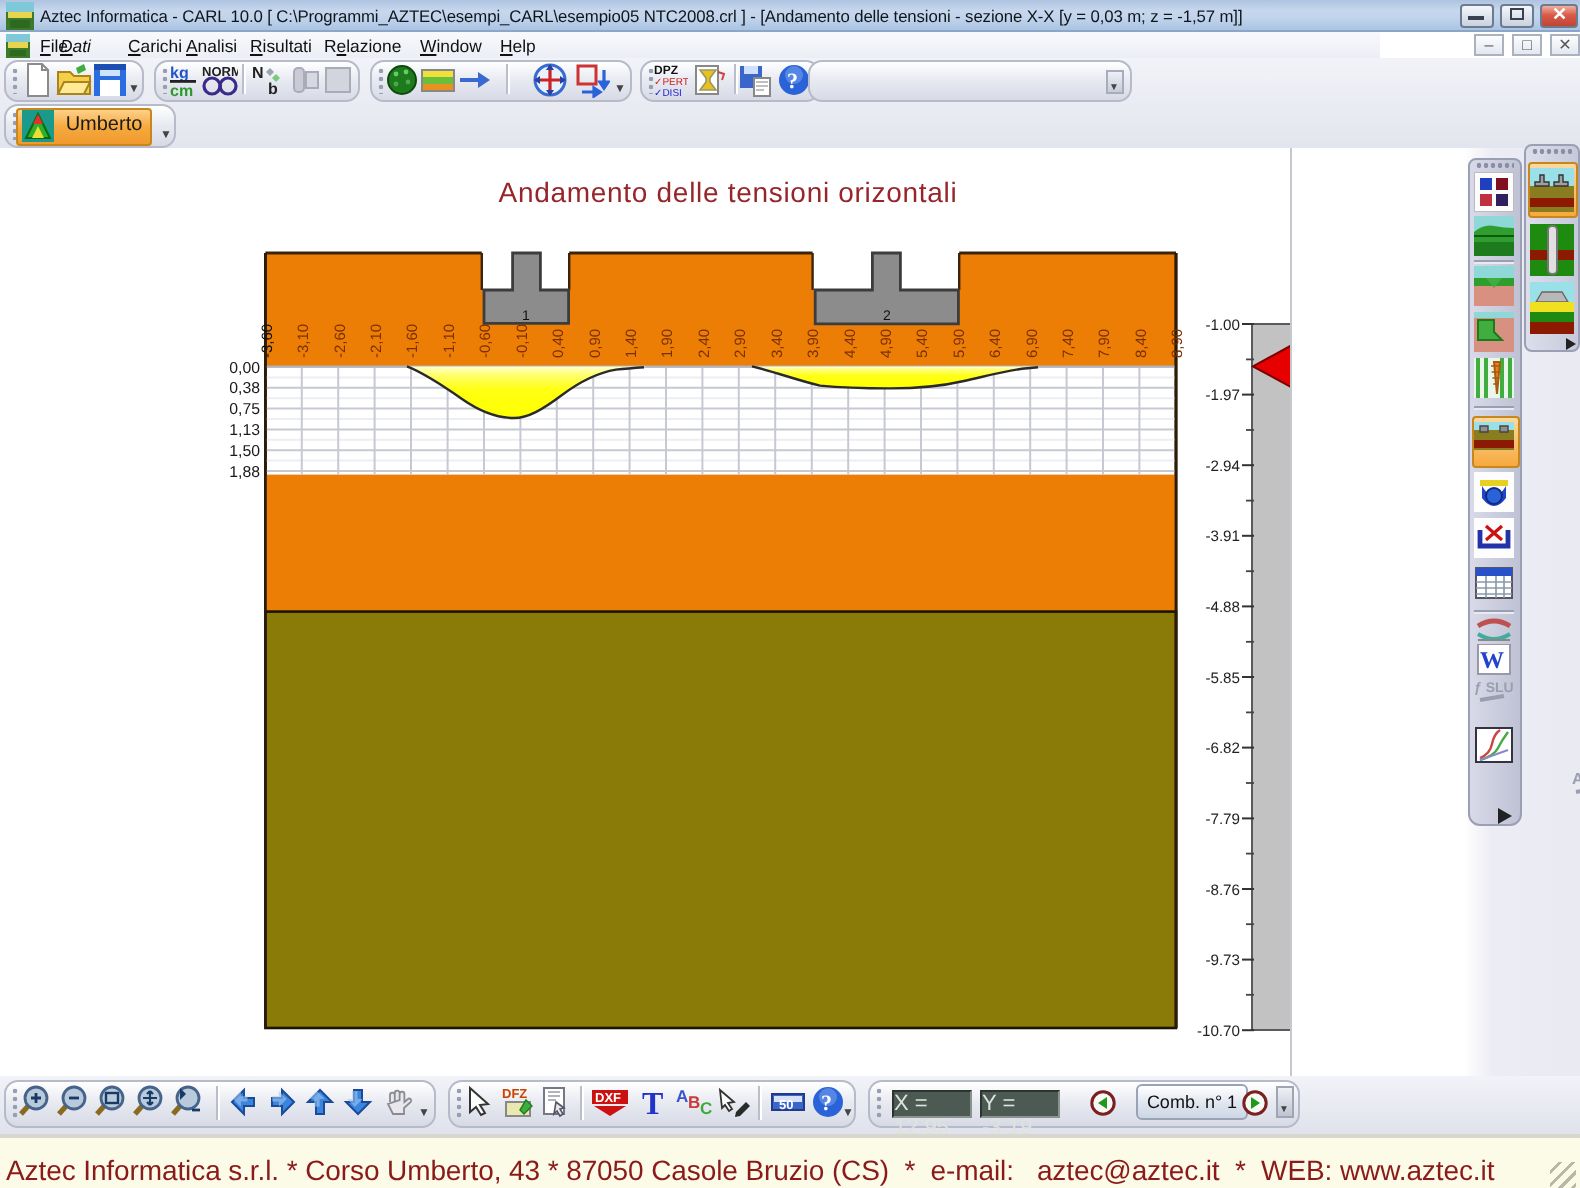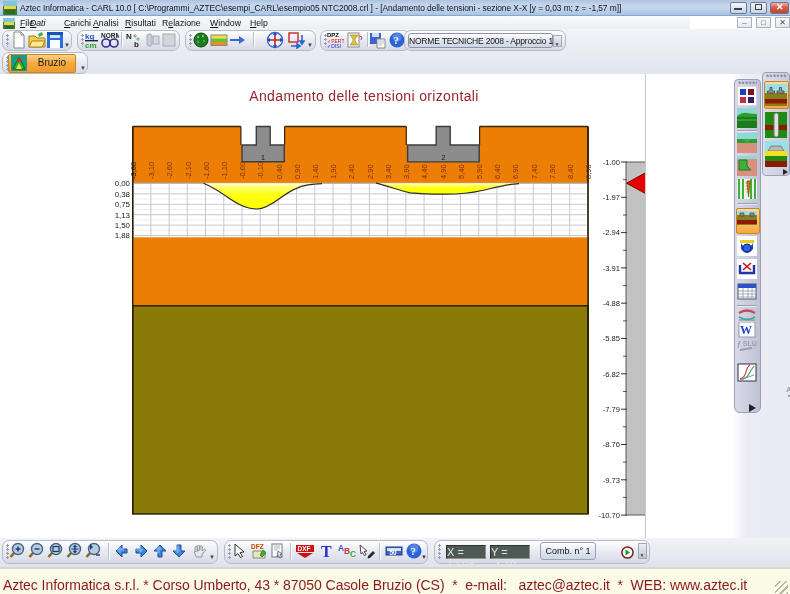--- a/index.html
+++ b/index.html
@@ -165,34 +165,33 @@
           <rect x="3" y="2" width="7" height="4" fill="#cfe0ff"></rect>
           <path d="M8 8h8v9H8z" fill="#fff" stroke="#888"></path>
           <path d="M9 10h6M9 12h6M9 14h4" stroke="#aaa" stroke-width="0.8"></path>
         </svg></div>
       <div class="tbtn" style="left:388px;top:2px;"><svg width="18" height="18" viewBox="0 0 18 18" style="">
           <circle cx="9" cy="9" r="7.5" fill="#2a62d8"></circle>
           <circle cx="9" cy="6.5" r="4.5" fill="#6a96e8" opacity="0.7"></circle>
           <text x="5.5" y="13" font-size="11" font-weight="bold" fill="#fff" font-family="Liberation Serif">?</text>
         </svg></div>
       <div class="raft" style="left:404px;top:1px;width:162px;height:21px;"></div>
-      <div class="abs" style="left:408px;top:3.5px;width:145px;height:15.5px;border:1px solid #8c93a8;border-radius:3px;background:linear-gradient(#ffffff,#dfe5ee 55%,#cdd5e2);font-size:8.5px;letter-spacing:-0.2px;color:#111;text-align:center;line-height:14px;white-space:nowrap;">NORME TECNICHE 2008 - Approccio 1</div>
       <div class="abs" style="left:553px;top:6px;width:9px;height:12px;background:linear-gradient(#eef0f5,#c8ccd9);border:1px solid #a8adbd;"></div>
       <div class="dd" style="left:554.5px;top:12px;font-size:5px;">▼</div>
       <div class="raft" style="left:2px;top:23px;width:86px;height:21.5px;">
         <div class="grip"></div>
       </div>
       <div class="abs" style="left:8px;top:24.5px;width:68px;height:19px;border:1px solid #c8871c;border-radius:2px;background:linear-gradient(#fdd089,#f6a93e 50%,#f09a2e);"></div>
       <div class="abs" style="left:11px;top:26px;"><svg width="16" height="16" viewBox="0 0 16 16" style="">
           <rect x="0" y="0" width="16" height="16" fill="#1a9a8a"></rect>
           <path d="M8 2l6 12H2z" fill="#2fae2f" stroke="#0a6a0a"></path>
           <path d="M8 2l2.5 5h-5z" fill="#e03030"></path>
           <path d="M5 14l3-6 3 6z" fill="#e8e030"></path>
         </svg></div>
-      <div class="abs" style="left:30px;top:27.5px;width:44px;font-size:10px;color:#1a1a1a;text-align:center;">Bruzio</div>
+      <div class="abs" style="left:30px;top:27.5px;width:44px;font-size:10px;color:#1a1a1a;text-align:center;">Umberto</div>
       <div class="dd" style="left:80px;top:36px;">▼</div>
     </div>
     <div id="client" class="abs">
       <svg width="660" height="464" viewBox="0 0 660 464" style="position:absolute;left:0;top:0;">
         <path d="M132.7 109.2V52.5H240.9V71.0H284.6V52.5H406.3V71.0H479.6V52.5H588V109.2Z" fill="#ec7e06"></path>
         <path d="M132.7 52.5H240.9M284.6 52.5H406.3M479.6 52.5H588" stroke="#3a2410" stroke-width="1.6" fill="none"></path>
         <path d="M240.9 52.5V71.0M284.6 52.5V71.0M406.3 52.5V71.0M479.6 52.5V71.0" stroke="#3a2410" stroke-width="1.2" fill="none"></path>
         <path d="M132.7 52.5V440.0M588 52.5V440.0" stroke="#2a1c08" stroke-width="1.4" fill="none"></path>
         <rect x="132.7" y="163.3" width="455.3" height="68.5" fill="#ec7e06"></rect>
         <rect x="132.7" y="231.8" width="455.3" height="208.2" fill="#8a7a08" stroke="#1a1400" stroke-width="1.3"></rect>
@@ -542,21 +541,21 @@
       <div class="dd" style="left:421px;top:16px;">▼</div>
       <div class="raft" style="left:434px;top:2px;width:216px;height:24px;">
         <div class="grip"></div>
       </div>
       <div class="xybox" style="left:446px;top:7px;width:40px;">X = 12.95</div>
       <div class="xybox" style="left:490px;top:7px;width:40px;">Y = -3.19</div>
       <div class="abs" style="left:545px;top:7px;width:13px;height:13px;"><svg width="13" height="13" viewBox="0 0 13 13" style="">
           <circle cx="6.5" cy="6.5" r="5.6" fill="#f8f8f4" stroke="#7a2020" stroke-width="1.5"></circle>
           <path d="M8.5 3.5v6L4 6.5z" fill="#1d9a1d"></path>
         </svg></div>
-      <div class="abs" style="left:540px;top:4px;width:56px;height:18px;border:1px solid #9aa2b5;border-radius:3px;background:linear-gradient(#ffffff,#dde4ee 60%,#cdd6e4);font-size:9px;color:#111;text-align:center;line-height:17px;">Comb. n° 1</div>
+      <div class="abs" style="left:568px;top:4px;width:56px;height:18px;border:1px solid #9aa2b5;border-radius:3px;background:linear-gradient(#ffffff,#dde4ee 60%,#cdd6e4);font-size:9px;color:#111;text-align:center;line-height:17px;">Comb. n° 1</div>
       <div class="abs" style="left:621px;top:7px;width:13px;height:13px;"><svg width="13" height="13" viewBox="0 0 13 13" style="">
           <circle cx="6.5" cy="6.5" r="5.6" fill="#f8f8f4" stroke="#7a2020" stroke-width="1.5"></circle>
           <path d="M4.5 3.5v6L9 6.5z" fill="#1d9a1d"></path>
         </svg></div>
       <div class="abs" style="left:638px;top:5px;width:9px;height:16px;background:linear-gradient(#eef0f5,#c0c4d2);border:1px solid #a0a5b5;"></div>
       <div class="dd" style="left:639.5px;top:14px;font-size:5px;">▼</div>
     </div>
     <div id="sbar" class="abs">
       <div id="sbar-text" class="abs">Aztec Informatica s.r.l. * Corso Umberto, 43 * 87050 Casole Bruzio (CS)&nbsp;&nbsp;*&nbsp;&nbsp;e-mail:&nbsp;&nbsp;&nbsp;aztec@aztec.it&nbsp;&nbsp;*&nbsp;&nbsp;WEB: www.aztec.it</div>
       <div class="abs" style="right:2px;top:12px;width:13px;height:13px;background:repeating-linear-gradient(135deg,transparent 0 3px,#b8b8a8 3px 4.5px);"></div>

